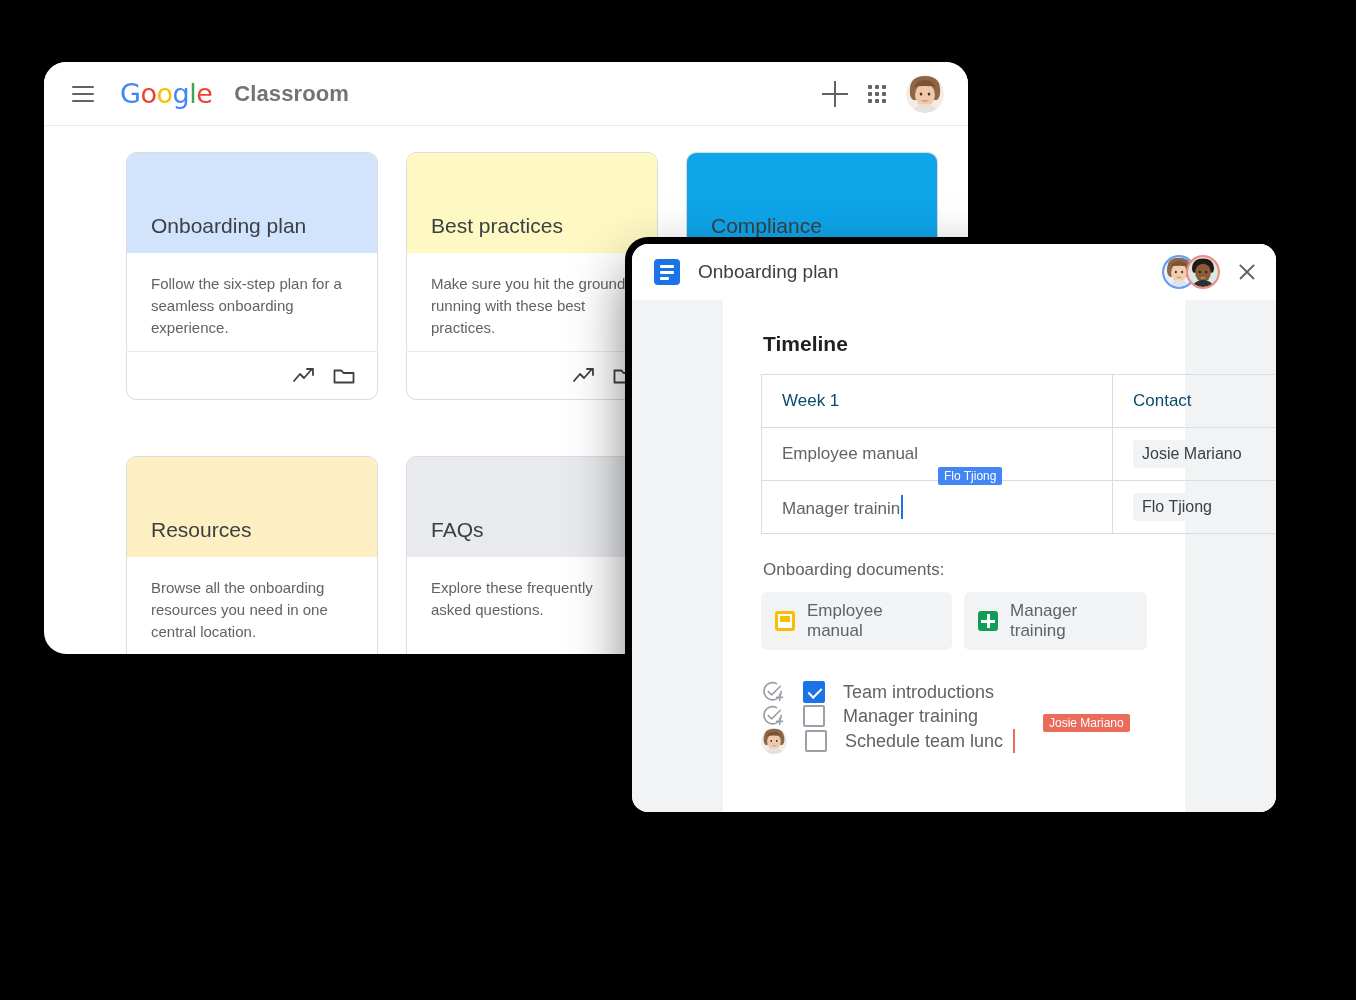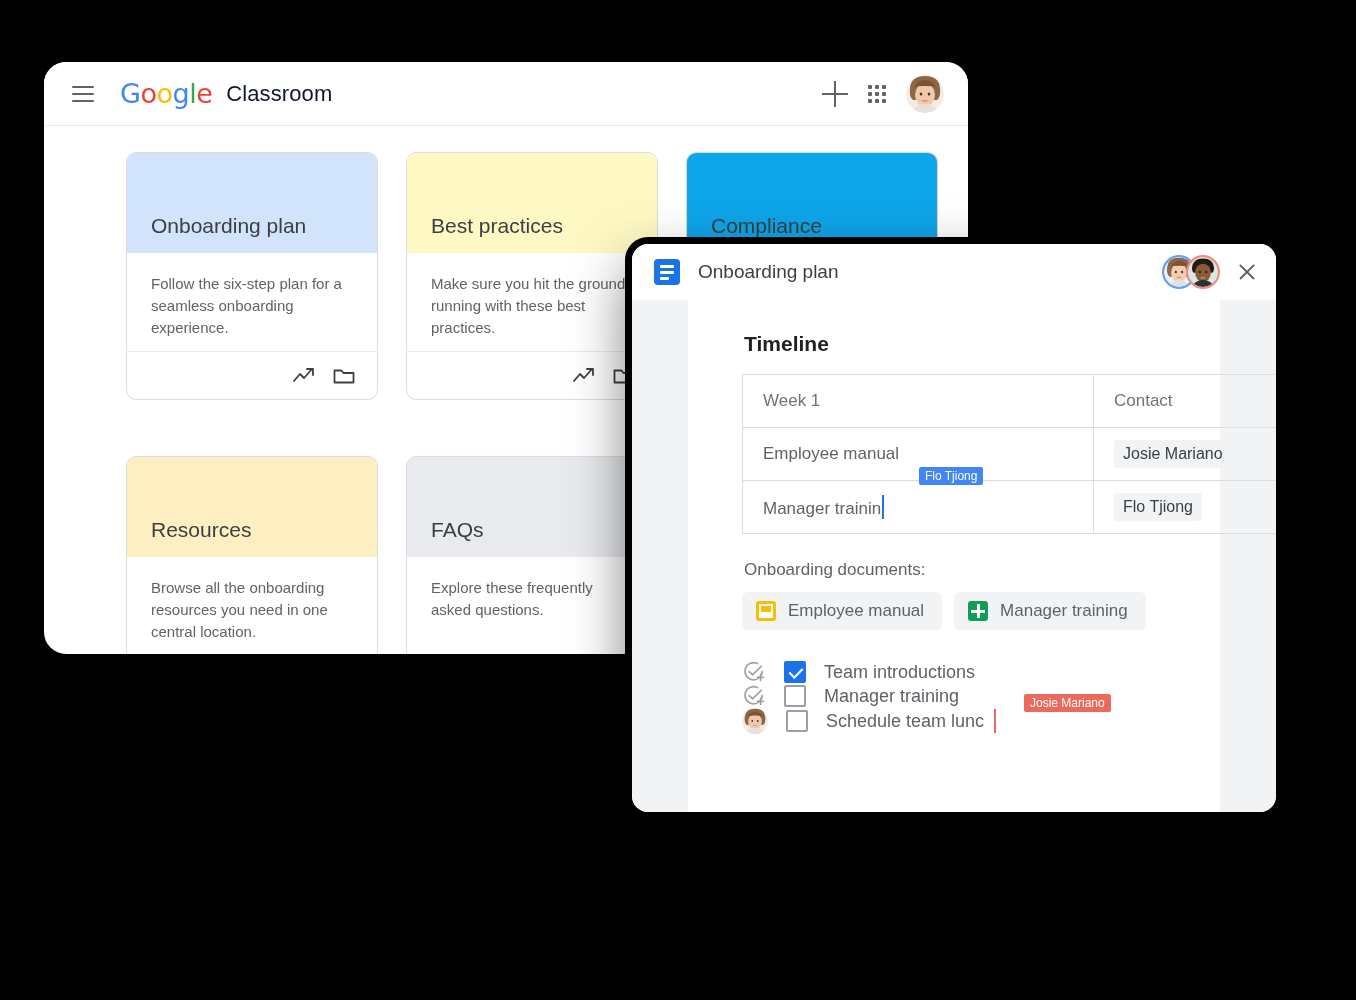--- a/index.html
+++ b/index.html
@@ -22,21 +22,21 @@
     padding:0 24px 0 28px;border-bottom:1px solid #e8eaed;background:#fff;
     box-sizing:border-box;
   }
   .hamburger{width:22px;height:16px;display:flex;flex-direction:column;
     justify-content:space-between;cursor:pointer;flex:0 0 auto;}
   .hamburger i{display:block;height:2px;background:#5f6368;border-radius:1px;}
   .g-logo{margin-left:26px;font-size:27px;letter-spacing:-.5px;line-height:1;
     font-family:"DejaVu Sans","Liberation Sans",sans-serif;}
   .g-logo span{font-weight:400;}
   .g-b{color:#4285f4;} .g-r{color:#ea4335;} .g-y{color:#fbbc05;} .g-g{color:#34a853;}
-  .cr-app{margin-left:14px;font-size:22px;color:#0f172a;letter-spacing:.1px;}
+  .cr-app{margin-left:22px;font-size:22px;color:#737373;letter-spacing:.1px;font-weight:bold;}
   .cr-right{margin-left:auto;display:flex;align-items:center;gap:20px;}
   .plus-icon{width:26px;height:26px;position:relative;cursor:pointer;}
   .plus-icon:before,.plus-icon:after{content:"";position:absolute;background:#5f6368;}
   .plus-icon:before{left:0;right:0;top:12px;height:2px;}
   .plus-icon:after{top:0;bottom:0;left:12px;width:2px;}
   .grid-icon{width:18px;height:18px;display:grid;grid-template-columns:repeat(3,1fr);
     grid-template-rows:repeat(3,1fr);gap:3px;cursor:pointer;}
   .grid-icon i{background:#5f6368;border-radius:1px;display:block;}
   .avatar{border-radius:50%;background-size:cover;background-position:center;
     flex:0 0 auto;overflow:hidden;}
@@ -79,29 +79,29 @@
   .ring-blue{background:#669df6;}
   .ring-red{background:#f28b82;margin-left:-10px;}
   .close-x{margin-left:16px;width:22px;height:22px;position:relative;cursor:pointer;}
   .close-x:before,.close-x:after{content:"";position:absolute;left:1px;right:1px;top:10px;
     height:1.8px;background:#5f6368;}
   .close-x:before{transform:rotate(45deg);}
   .close-x:after{transform:rotate(-45deg);}
 
   .doc-canvas{position:relative;height:512px;background:#f1f3f4;display:flex;
     justify-content:center;}
-  .doc-page{width:532px;background:#fff;padding:32px 54px 0;box-sizing:border-box;}
+  .doc-page{width:462px;background:#fff;padding:32px 38px 0;box-sizing:border-box;}
 
   .tl-title{font-size:21px;font-weight:700;color:#202124;margin:0 0 18px 2px;}
   .tl-table{border-collapse:collapse;width:466px;table-layout:fixed;}
   .tl-table td{border:1px solid #dadce0;height:52px;padding:0 20px;font-size:17px;
     color:#5f6368;vertical-align:middle;position:relative;}
   .tl-table td.c-left{width:310px;}
   .tl-table td.c-right{width:156px;}
-  .tl-table td.hdr{color:#737373;}
+  .tl-table td.hdr{color:#0c4a6e;}
   .chip-person{display:inline-block;background:#f1f3f4;border-radius:4px;padding:5px 9px;
     font-size:16px;color:#3c4043;}
   .caret{display:inline-block;width:2px;height:24px;background:#1a73e8;
     vertical-align:-5px;margin-left:1px;}
   .tag{position:absolute;font-size:12px;color:#fff;padding:2px 6px;border-radius:2px;
     white-space:nowrap;}
   .tag-blue{background:#4285f4;left:176px;top:-14px;}
 
   .docs-label{font-size:17px;color:#5f6368;margin:26px 0 12px 2px;}
   .chiprow{display:flex;gap:12px;}

